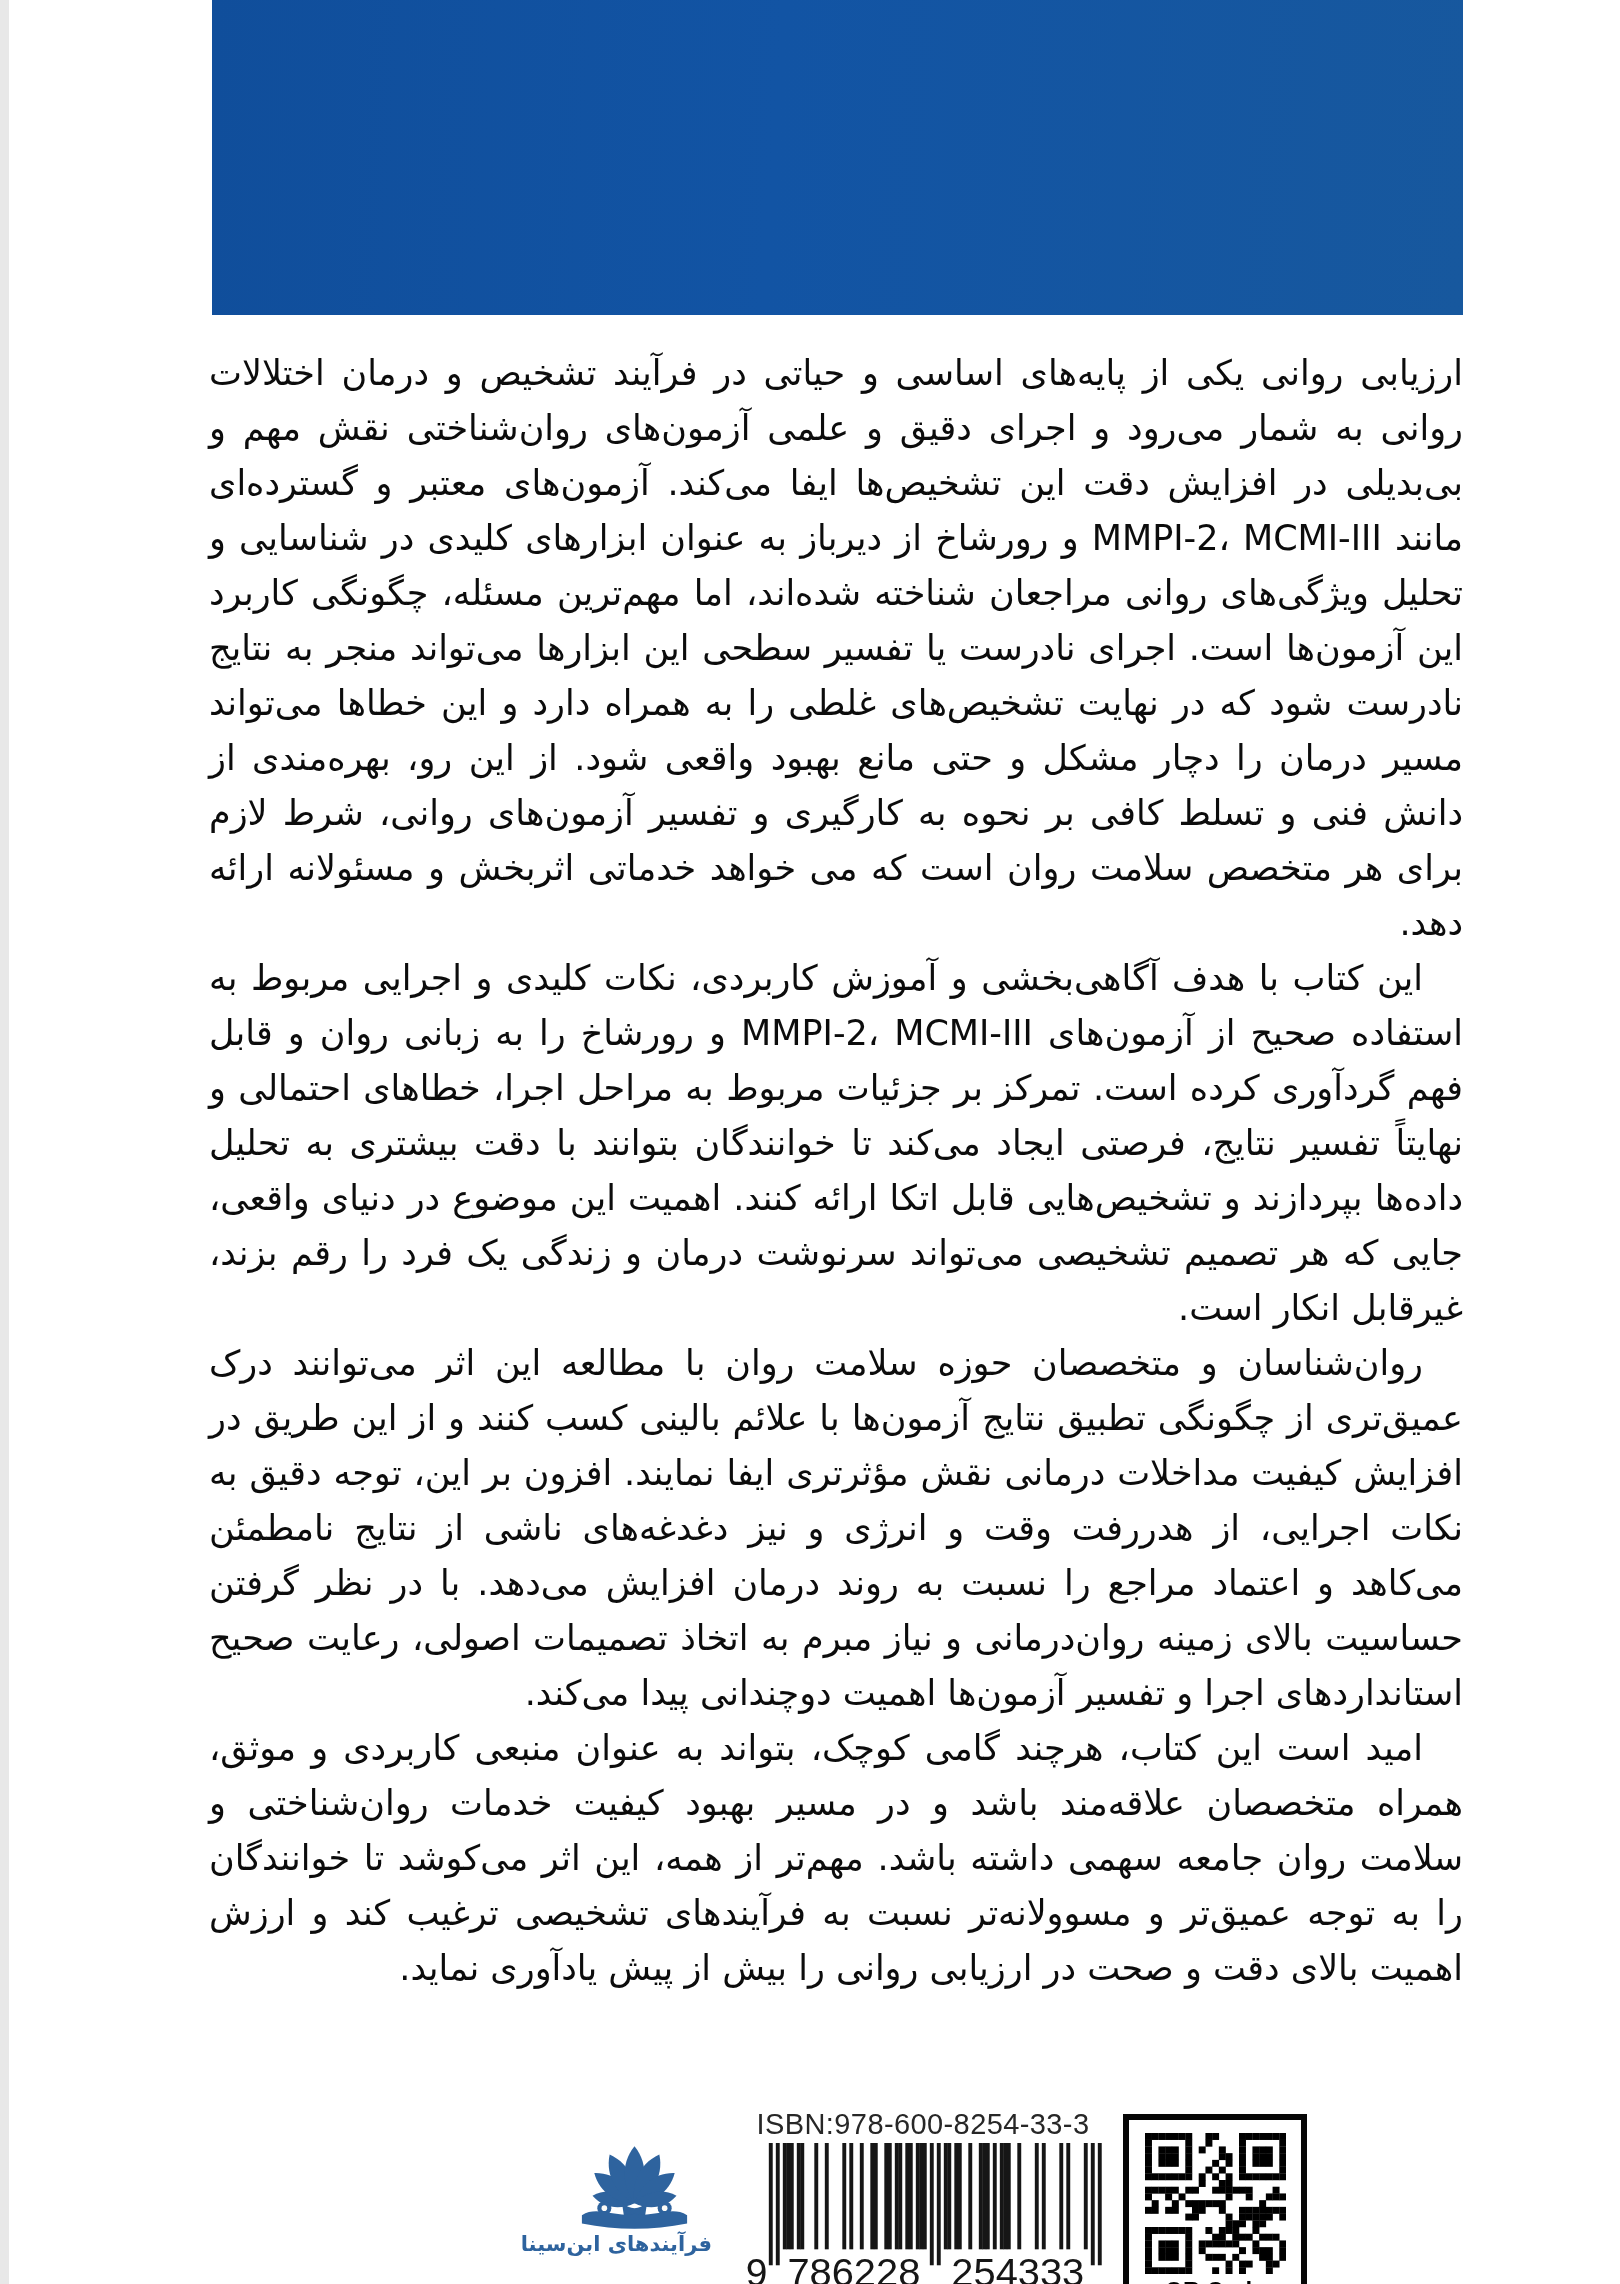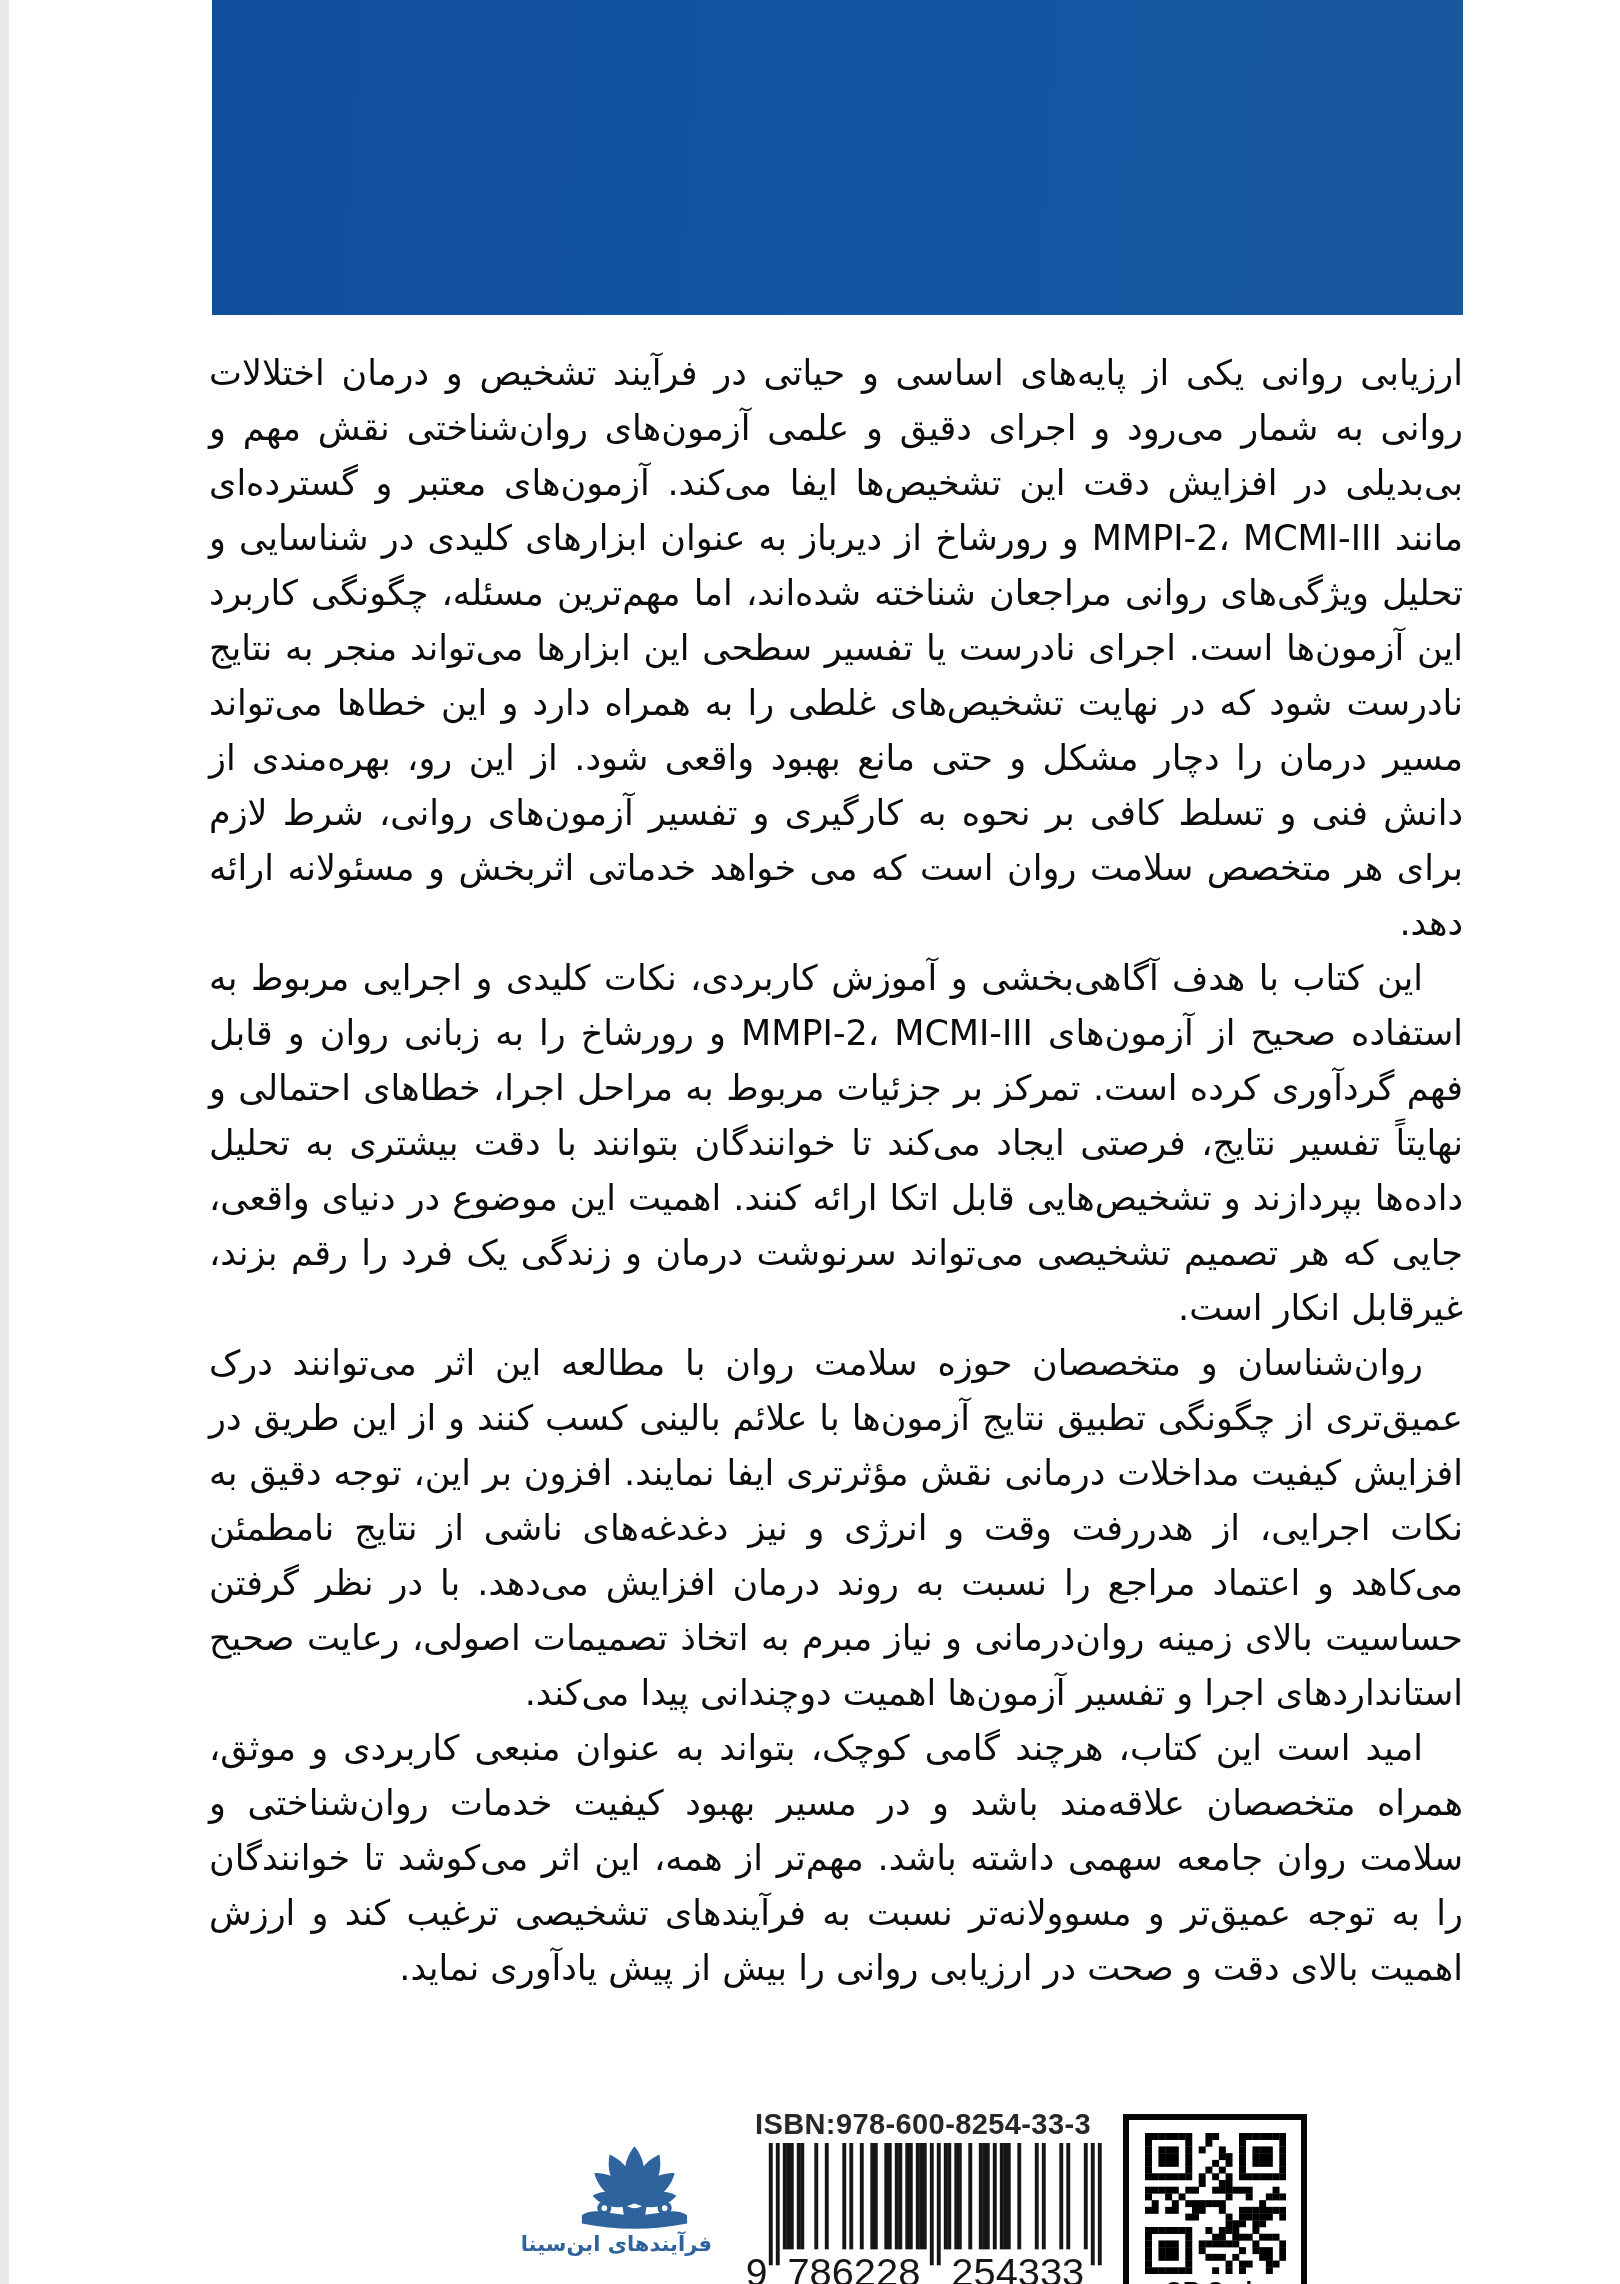--- a/index.html
+++ b/index.html
@@ -44,21 +44,21 @@
     white-space:nowrap;
   }
   .isbn-block{
     position:absolute;
     left:735px;top:2108px;
     width:358px;
     text-align:center;
   }
   .isbn-label{
     font-family:"Liberation Sans",sans-serif;
-    font-weight:700;
+    font-weight:400;
     font-size:29px;
     letter-spacing:0.4px;
     color:#272727;
     white-space:nowrap;
   }
   .barcode-svg{
     display:block;
     width:358px;
     margin-top:1.7px;
     fill:#161616;

